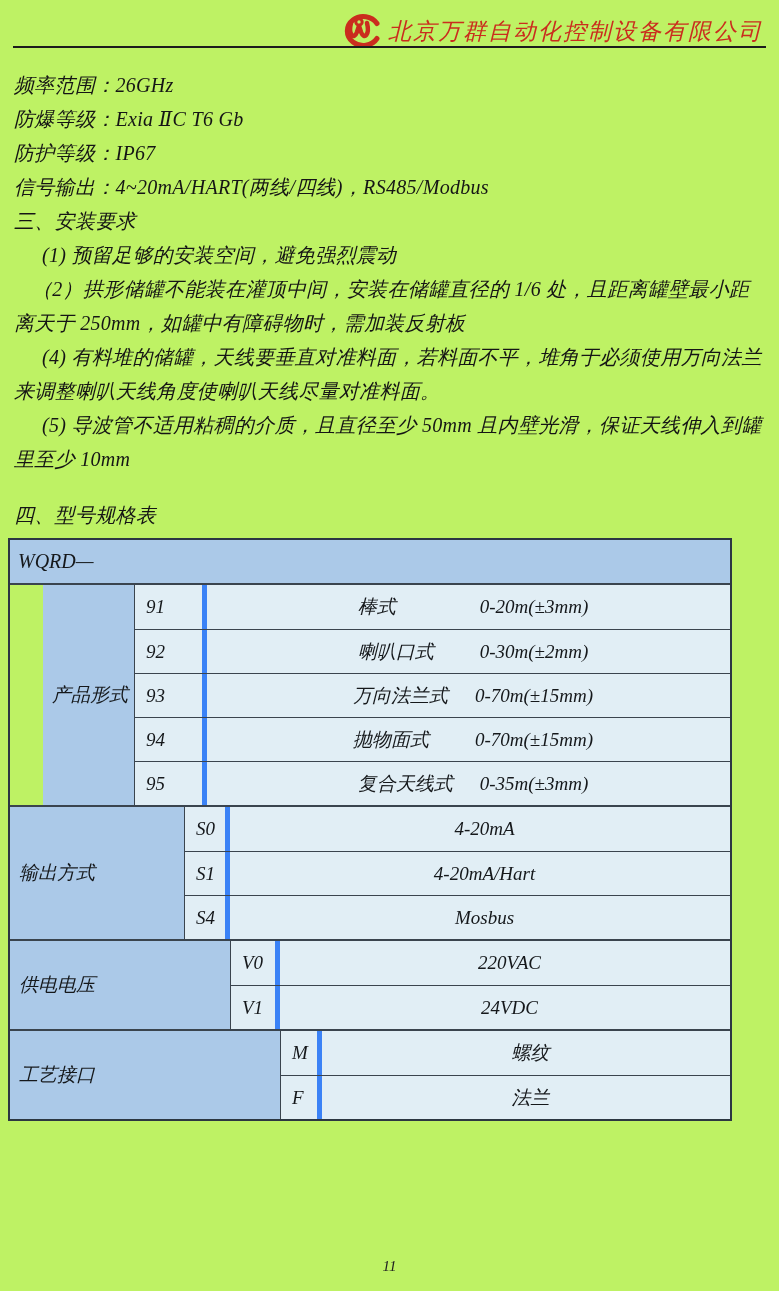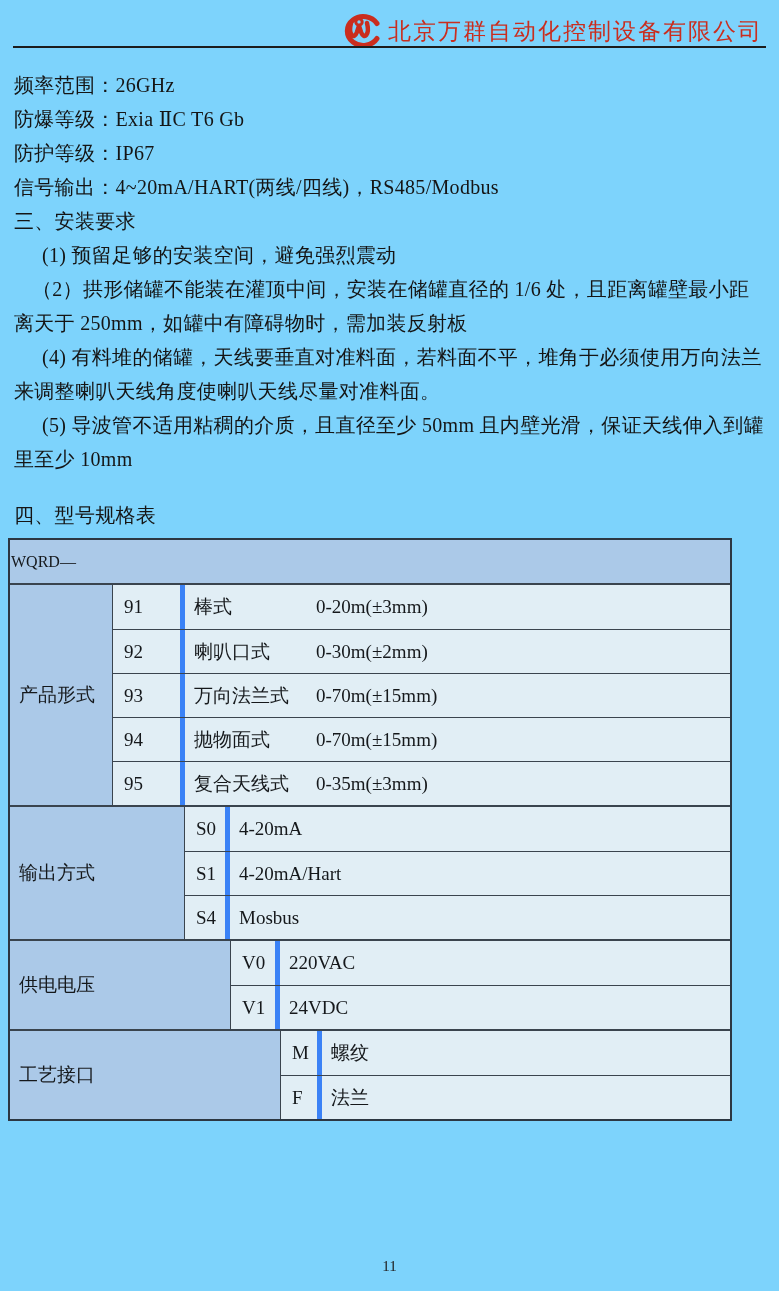--- a/index.html
+++ b/index.html
@@ -1,62 +1,62 @@
 <!DOCTYPE html>
 <html><head>
 <meta charset="utf-8">
 <style>
   * { margin:0; padding:0; box-sizing:border-box; }
   html,body { background:#ffffff; }
   .page {
-    position:relative; width:779px; height:1291px; background:#7dd3fc;
+    position:relative; width:779px; height:1291px; background:#bef264;
     font-family:"Liberation Serif","DejaVu Serif","DejaVu Sans",serif;
-    color:#151515; overflow:hidden;
+    color:#151515; overflow:hidden;font-style:italic;
   }
   
   .brand { position:absolute; top:13px; right:16px; display:flex; align-items:center; gap:7px; }
   .logo { width:42px; height:36px; }
   .company { color:#ca2d1e; font-size:23px; letter-spacing:2px; white-space:nowrap; }
   .header-rule { position:absolute; top:46px; left:13px; width:753px; height:2px; background:#1c1c1c; }
   
   .content { position:absolute; top:68px; left:14px; width:754px; }
   .tline { font-size:20px; line-height:34px; letter-spacing:0.3px; }
   .item-a { text-indent:28px; }
   .item-b { text-indent:18px; }
   .model-title { margin-top:22px; }
   
   .spec-table {
     margin-left:-6px; margin-top:6px; width:724px;
     border:2px solid #2c3742; font-size:19px; color:#15181b;
   }
   .thead {
     height:43px; background:#abc9e8; display:flex; align-items:center;
-    padding-left:1px; font-size:16px;
+    padding-left:8px; font-size:20px;
   }
   .tgroup { display:flex; border-top:2px solid #3a444e; }
   .gheader {
     background:#abc9e8; border-right:1px solid #3a444e;
     display:flex; align-items:center; padding-left:9px; flex-shrink:0;
   }
-  .g0 .gheader { width:103px; }
+  .g0 .gheader { width:92px;margin-left:33px; }
   .g1 .gheader { width:175px; }
   .g2 .gheader { width:221px; }
   .g3 .gheader { width:271px; }
   .grows { flex:1; display:flex; flex-direction:column; }
   .grow { display:flex; height:44px; border-top:1px solid #3a444e; }
   .grow:first-child { border-top:none; }
   .code {
     border-right:5px solid #3b82f6; background:#e1eef5;
     display:flex; align-items:center; padding-left:11px; flex-shrink:0;
   }
   .g0 .code { width:72px; }
   .g1 .code { width:45px; }
   .g2 .code { width:49px; }
   .g3 .code { width:41px; }
-  .desc { flex:1; background:#e1eef5; display:flex; align-items:center; padding-left:9px; }
+  .desc { flex:1; background:#e1eef5; display:flex; align-items:center; padding-left:9px;justify-content:center; }
   .dname { display:inline-block; width:122px; flex-shrink:0; }
   
   .footer { position:absolute; top:1258px; left:0; width:100%; text-align:center; font-size:15px; color:#222; }
 </style>
 </head>
 <body>
 
 <div class="page">
 
   <div class="brand">

